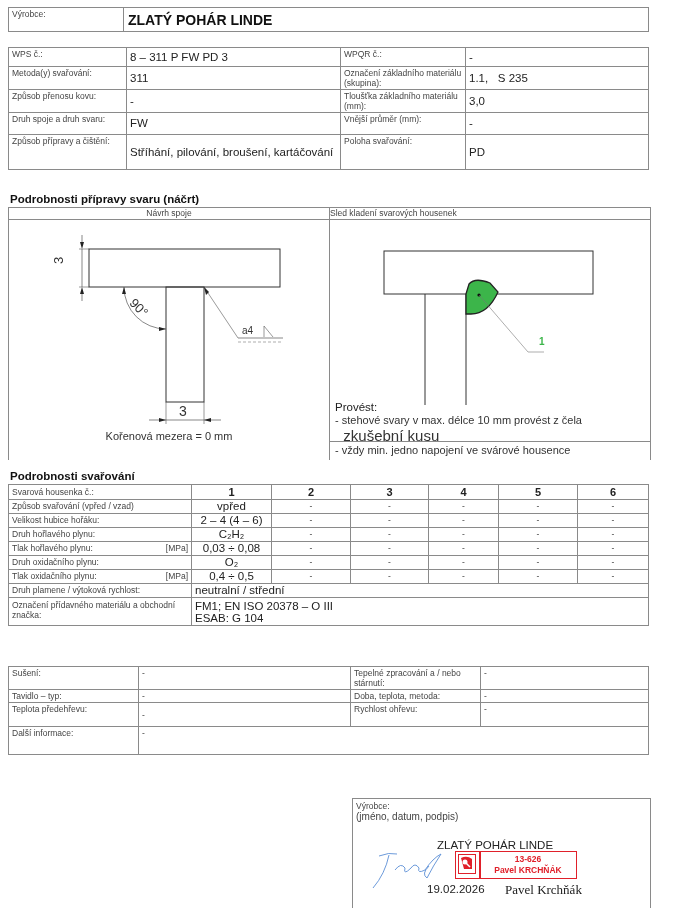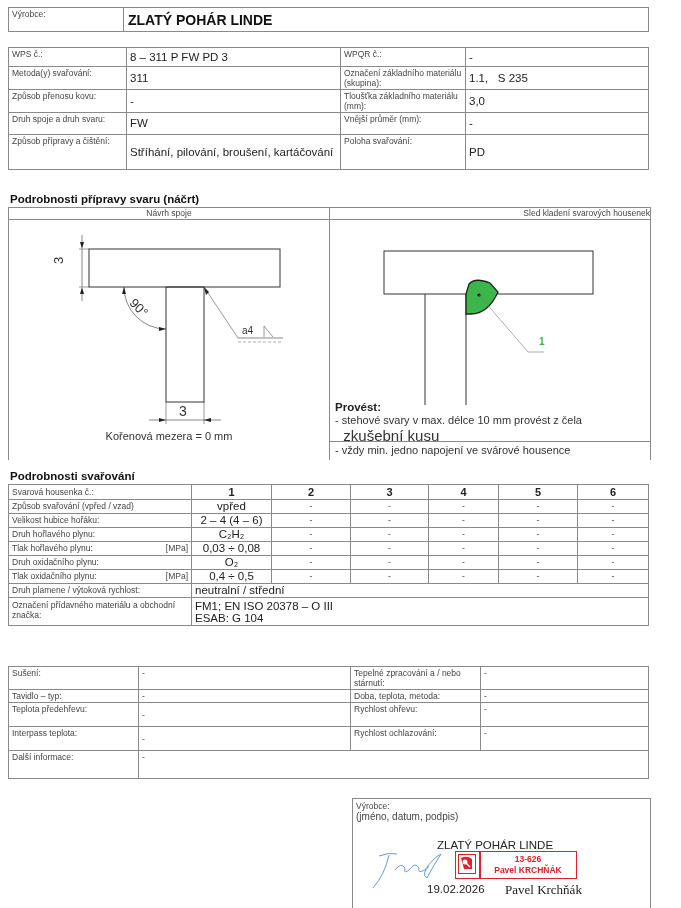--- a/index.html
+++ b/index.html
@@ -73,21 +73,21 @@
     <td>Poloha svařování:</td>
     <td class="val">PD</td>
   </tr>
 </tbody>
   </table>
 
 <div class="abs section-title" style="left:10px; top:193px;">Podrobnosti přípravy svaru (náčrt)</div>
 
 <div class="abs" style="left:8px; top:207px; width:641px; height:252px; border:1px solid #8a8a8a; border-bottom:none;">
   <div class="abs" style="left:0; top:0; width:320px; height:11px; border-bottom:1px solid #8a8a8a; border-right:1px solid #8a8a8a; font-size:8.5px; text-align:center; line-height:11px; color:#444;">Návrh spoje</div>
-  <div class="abs" style="left:321px; top:0; width:320px; height:11px; border-bottom:1px solid #8a8a8a; font-size:8.5px; text-align:right; line-height:11px; color:#444;">Sled kladení svarových housenek</div>
+  <div class="abs" style="left:321px; top:0; width:320px; height:11px; border-bottom:1px solid #8a8a8a; font-size:8.5px; text-align:left; line-height:11px; color:#444;">Sled kladení svarových housenek</div>
   <div class="abs" style="left:320px; top:12px; width:1px; height:240px; background:#8a8a8a;"></div>
 
   <svg class="abs" style="left:0; top:12px;" width="320" height="240">
     <rect x="80" y="29" width="191" height="38" fill="none" stroke="#333" stroke-width="1"></rect>
     <rect x="157" y="67" width="38" height="115" fill="none" stroke="#333" stroke-width="1"></rect>
     <line x1="73" y1="29" x2="73" y2="67" stroke="#555" stroke-width="0.7"></line>
     <line x1="70" y1="29" x2="80" y2="29" stroke="#555" stroke-width="0.6"></line>
     <line x1="70" y1="67" x2="80" y2="67" stroke="#555" stroke-width="0.6"></line>
     <polygon points="73,29 71,22 75,22" fill="#222"></polygon>
     <polygon points="73,67 71,74 75,74" fill="#222"></polygon>
@@ -116,21 +116,21 @@
   <svg class="abs" style="left:321px; top:12px;" width="320" height="185">
     <rect x="54" y="31" width="209" height="43" fill="none" stroke="#333" stroke-width="1"></rect>
     <polyline points="95,74 95,196 136,196 136,74" fill="none" stroke="#333" stroke-width="1"></polyline>
     <path d="M 136 74 L 139 64 Q 145 57 160 63 L 168 72 Q 158 94 141 94 L 136 94 Z" fill="#3cb54a" stroke="#222" stroke-width="1.3"></path>
     <circle cx="149" cy="75" r="1.6" fill="#111"></circle>
     <line x1="149" y1="75" x2="198" y2="132" stroke="#777" stroke-width="0.6"></line>
     <line x1="198" y1="132" x2="214" y2="132" stroke="#777" stroke-width="0.6"></line>
   </svg>
   <div class="abs" style="left:530px; top:128px; font-size:10px; font-weight:bold; color:#3cb54a;">1</div>
 
-  <div class="abs" style="left:326px; top:193px; font-size:11.5px; font-weight:bold; color:#222;">Provést:</div>
+  <div class="abs" style="left:326px; top:193px; font-size:11.5px; font-weight:normal; color:#222;">Provést:</div>
   <div class="abs" style="left:326px; top:206px; font-size:11px; color:#333; white-space:pre;">- stehové svary v max. délce 10 mm provést z čela</div>
   <div class="abs" style="left:326px; top:219px; font-size:15px; color:#333; white-space:pre;">  zkušební kusu</div>
   <div class="abs" style="left:321px; top:233px; width:320px; height:1px; background:#8a8a8a;"></div>
   <div class="abs" style="left:326px; top:236px; font-size:11px; color:#333; white-space:pre;">- vždy min. jedno napojení ve svárové housence</div>
 </div>
 
 <div class="abs section-title" style="left:10px; top:470px;">Podrobnosti svařování</div>
 <table class="w-table" style="left:8px; top:484px; width:641px;">
   <colgroup>
     <col style="width:105px">
@@ -237,26 +237,20 @@
   <tr style="height:12px;">
     <td>Tavidlo – typ:</td>
     <td>-</td>
     <td>Doba, teplota, metoda:</td>
     <td>-</td>
   </tr>
   <tr style="height:24px;">
     <td>Teplota předehřevu:</td>
     <td style="vertical-align:middle">-</td>
     <td>Rychlost ohřevu:</td>
-    <td>-</td>
-  </tr>
-  <tr style="height:24px;">
-    <td>Interpass teplota:</td>
-    <td style="vertical-align:middle">-</td>
-    <td>Rychlost ochlazování:</td>
     <td>-</td>
   </tr>
   <tr style="height:28px;">
     <td>Další informace:</td>
     <td colspan="3">-</td>
   </tr>
 </tbody>
   </table>
 
 <div class="sign-box" style="left:352px; top:798px; width:297px; height:115px;">

